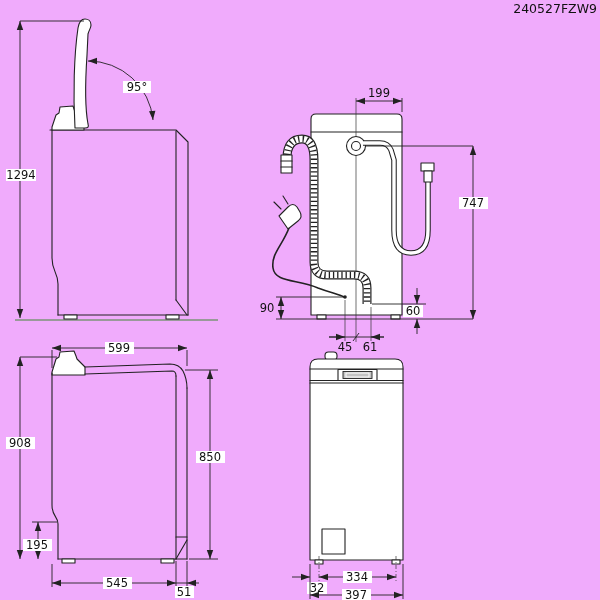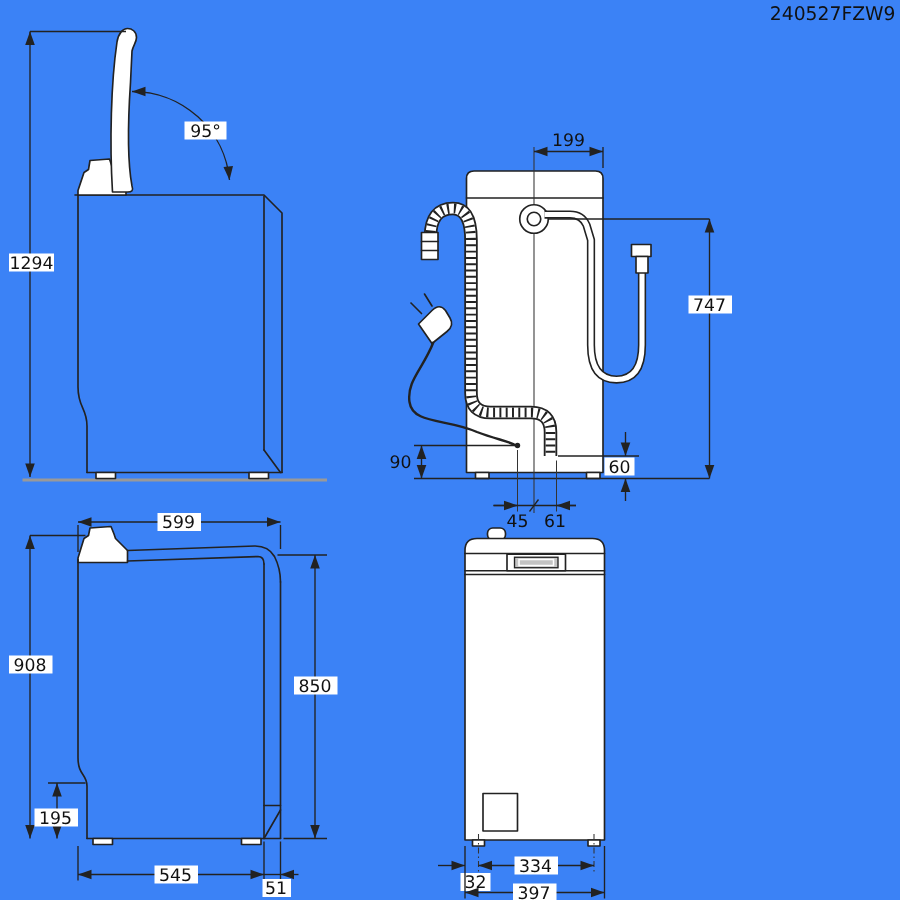--- a/index.html
+++ b/index.html
@@ -1,16 +1,16 @@
 <!DOCTYPE html>
 <html><head>
 <meta charset="utf-8">
 <style>
   html,body{margin:0;padding:0;background:#fff;}
-  .stage{position:relative;width:600px;height:600px;background:#3b82f6;overflow:hidden;}
+  .stage{position:relative;width:600px;height:600px;background:#f0abfc;overflow:hidden;}
   svg{display:block;}
   .ln{stroke:#222;stroke-width:1.1;fill:none;stroke-linecap:round;stroke-linejoin:round;}
   .fw{stroke:#222;stroke-width:1.1;fill:#fff;stroke-linejoin:round;}
   .dim{stroke:#222;stroke-width:0.9;fill:none;}
   .thin{stroke:#333;stroke-width:0.7;fill:none;}
   .halo{fill:#fff;stroke:none;}
   text.lbl{font-family:"DejaVu Sans","Liberation Sans",sans-serif;font-size:11.5px;fill:#111;text-anchor:middle;}
   text.pn{font-family:"DejaVu Sans","Liberation Sans",sans-serif;font-size:12.5px;fill:#111;text-anchor:end;}
   .ground{stroke:#999;stroke-width:2;fill:none;}
 </style>

